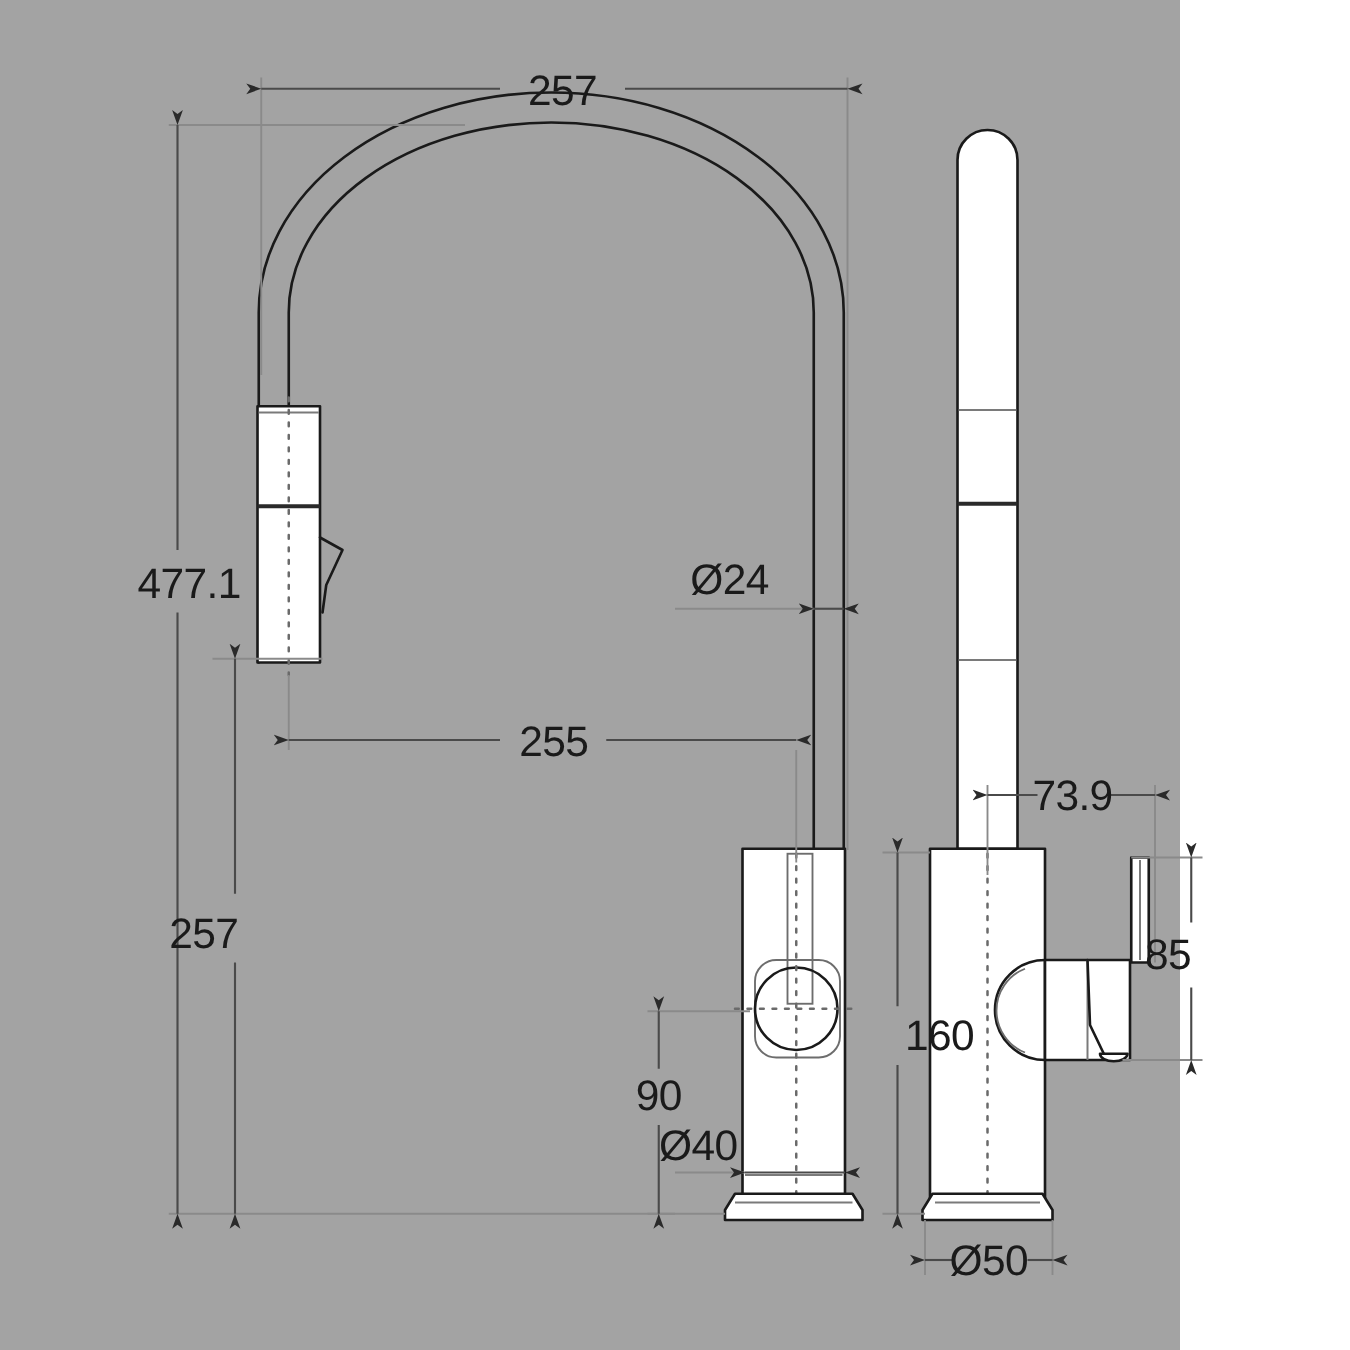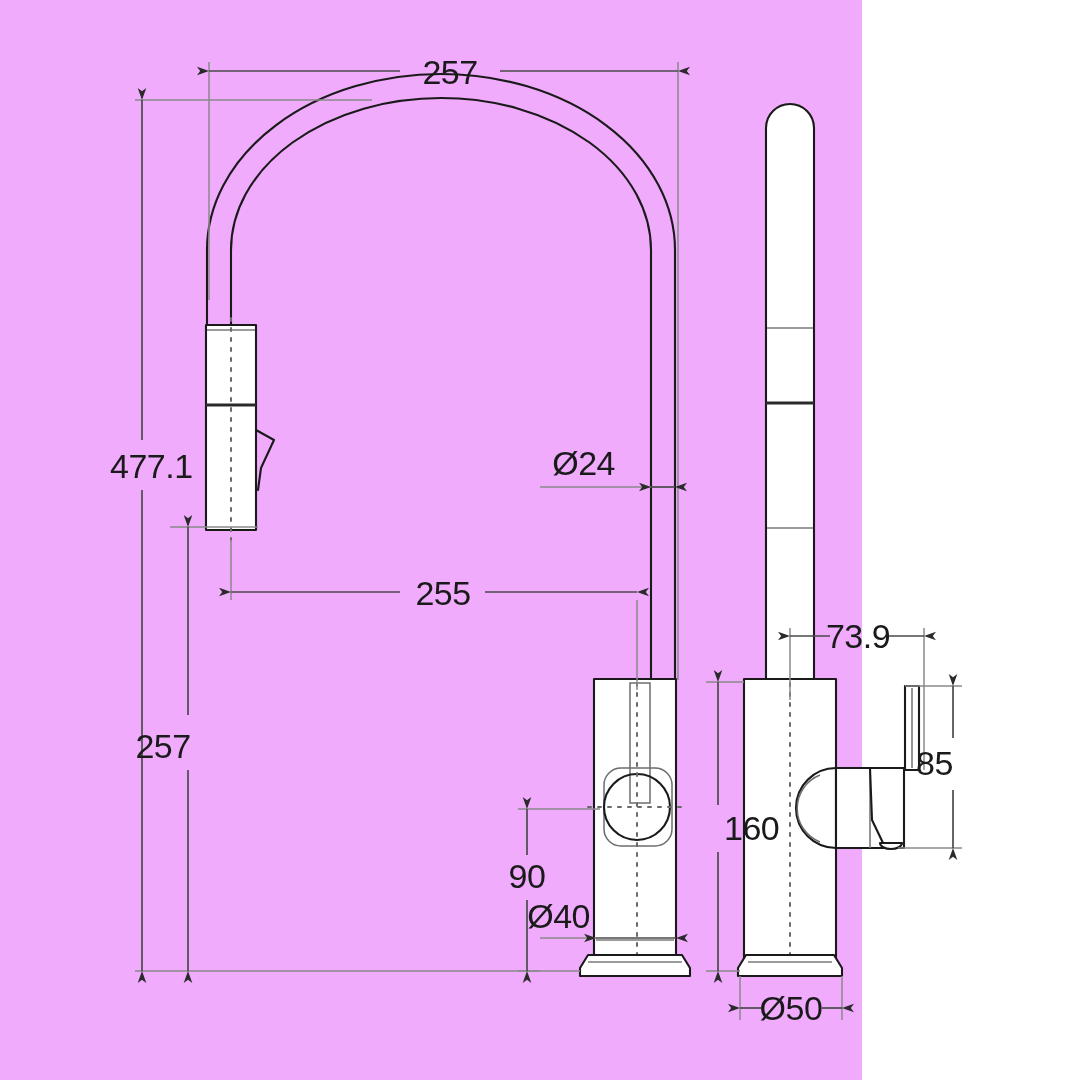--- a/index.html
+++ b/index.html
@@ -8,23 +8,23 @@
     background: #ffffff;
   }
   body {
     width: 1080px;
     height: 1080px;
     font-family: "Liberation Sans", sans-serif;
     overflow: hidden;
   }
   #drawing-root {
     position: relative;
-    width: 862px;
+    width: 944px;
     height: 1080px;
-    background: #f0abfc;
+    background: #a3a3a3;
   }
   svg#cad {
     position: absolute;
     top: 0; left: 0;
     width: 1080px;
     height: 1080px;
     display: block;
   }
   .dim-text {
     font-family: "Liberation Sans", sans-serif;

